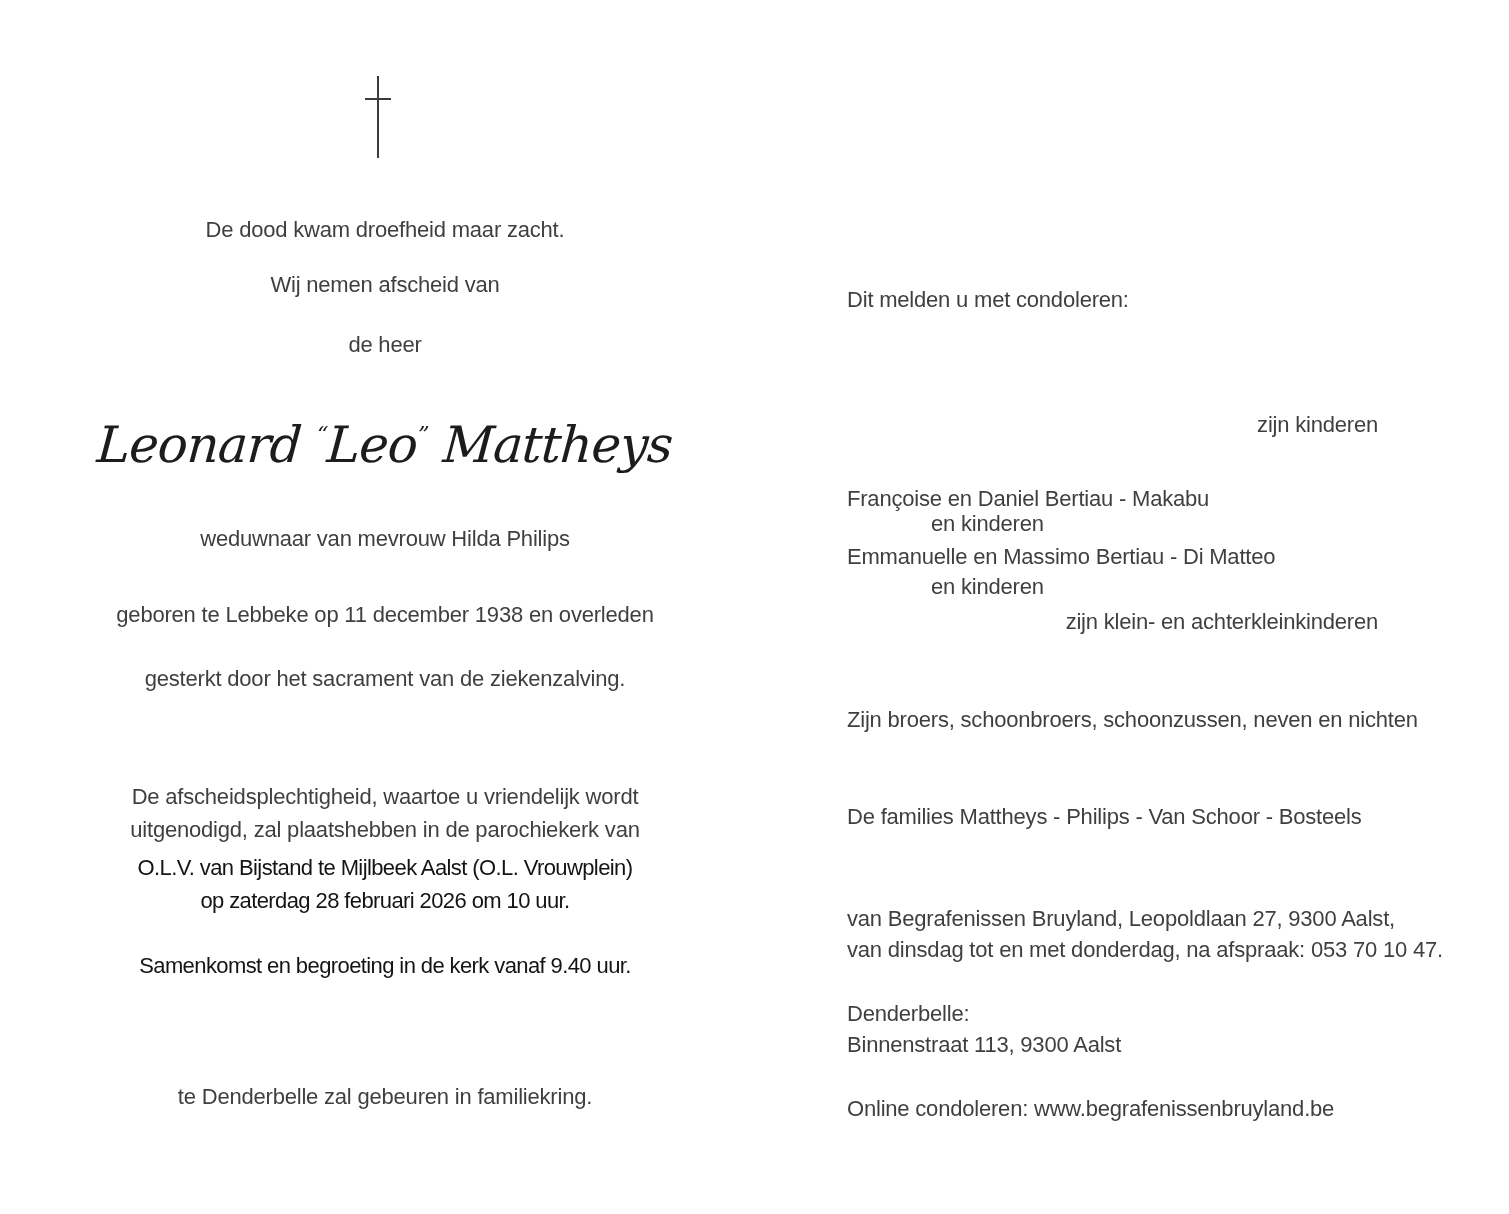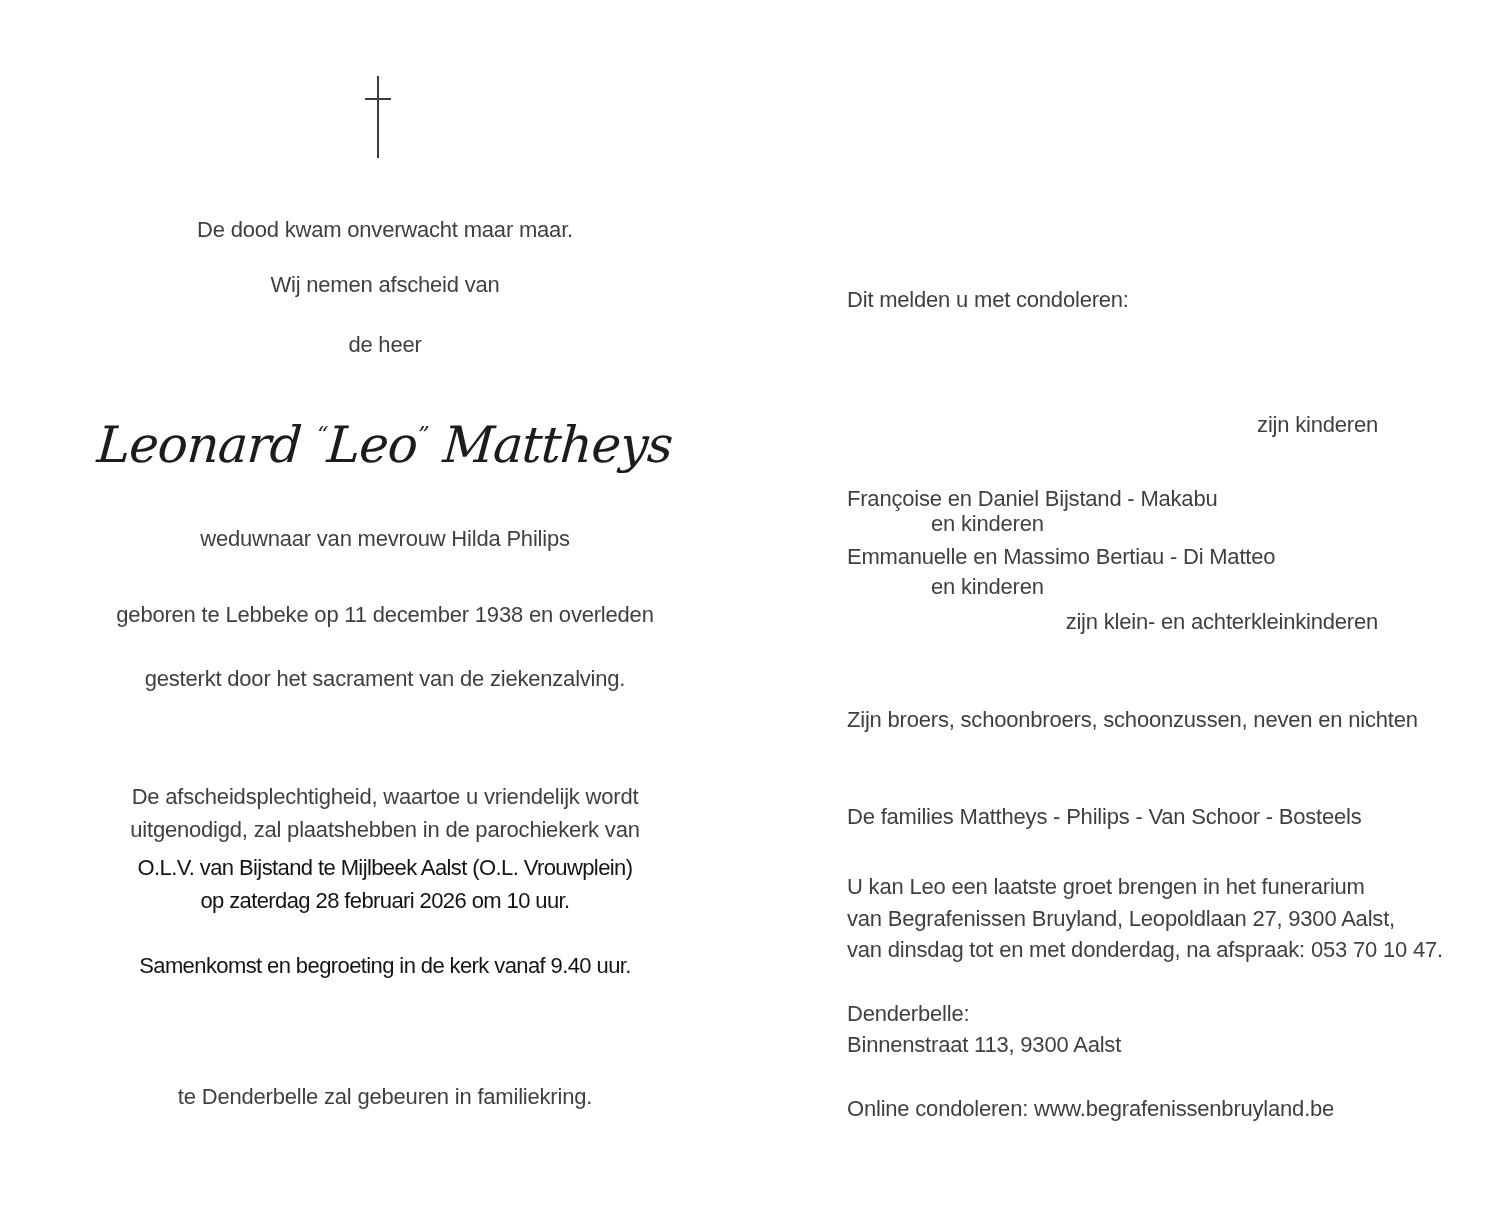--- a/index.html
+++ b/index.html
@@ -70,21 +70,21 @@
 </head>
 <body>
 
 <div class="page">
 
   <svg class="cross" width="28" height="86" viewBox="0 0 28 86" aria-hidden="true">
     <line x1="14" y1="2" x2="14" y2="84"></line>
     <line x1="1" y1="25" x2="27" y2="25"></line>
   </svg>
 
-  <div class="line lc" style="top:217px">De dood kwam onverwacht maar maar.</div>
+  <div class="line lc" style="top:217px">De dood kwam droefheid maar zacht.</div>
   <div class="line lc" style="top:272px">Wij nemen afscheid van</div>
   <div class="line lc" style="top:332px">de heer</div>
 
   <div class="line lc name" style="top:406px"><span>Leonard</span> <span class="q">“</span><span>Leo</span><span class="q">”</span> <span>Mattheys</span></div>
 
   <div class="line lc" style="top:526px">weduwnaar van mevrouw Hilda Philips</div>
 
   <div class="line lc" style="top:602px">geboren te Lebbeke op 11 december 1938 en overleden</div>
   <div class="line lc" style="top:666px">gesterkt door het sacrament van de ziekenzalving.</div>
 
@@ -95,31 +95,30 @@
   <div class="line lc bold" style="top:888px">op zaterdag 28 februari 2026 om 10 uur.</div>
 
   <div class="line lc bold" style="top:953px">Samenkomst en begroeting in de kerk vanaf 9.40 uur.</div>
 
   <div class="line lc" style="top:1084px">te Denderbelle zal gebeuren in familiekring.</div>
 
   <div class="line rc" style="top:287px">Dit melden u met condoleren:</div>
 
   <div class="line rc-right line" style="top:412px">zijn kinderen</div>
 
-  <div class="line rc" style="top:486px">Françoise en Daniel Bijstand - Makabu</div>
+  <div class="line rc" style="top:486px">Françoise en Daniel Bertiau - Makabu</div>
   <div class="line rc-indent" style="top:511px">en kinderen</div>
   <div class="line rc" style="top:544px">Emmanuelle en Massimo Bertiau - Di Matteo</div>
   <div class="line rc-indent" style="top:574px">en kinderen</div>
   <div class="line rc-right" style="top:609px">zijn klein- en achterkleinkinderen</div>
 
   <div class="line rc" style="top:707px">Zijn broers, schoonbroers, schoonzussen, neven en nichten</div>
 
   <div class="line rc" style="top:804px">De families Mattheys - Philips - Van Schoor - Bosteels</div>
 
-  <div class="line rc" style="top:874px">U kan Leo een laatste groet brengen in het funerarium</div>
   <div class="line rc" style="top:906px">van Begrafenissen Bruyland, Leopoldlaan 27, 9300 Aalst,</div>
   <div class="line rc" style="top:937px">van dinsdag tot en met donderdag, na afspraak: 053 70 10 47.</div>
 
   <div class="line rc" style="top:1001px">Denderbelle:</div>
   <div class="line rc" style="top:1032px">Binnenstraat 113, 9300 Aalst</div>
   <div class="line rc" style="top:1096px">Online condoleren: www.begrafenissenbruyland.be</div>
 
 </div>
 
 </body></html>

